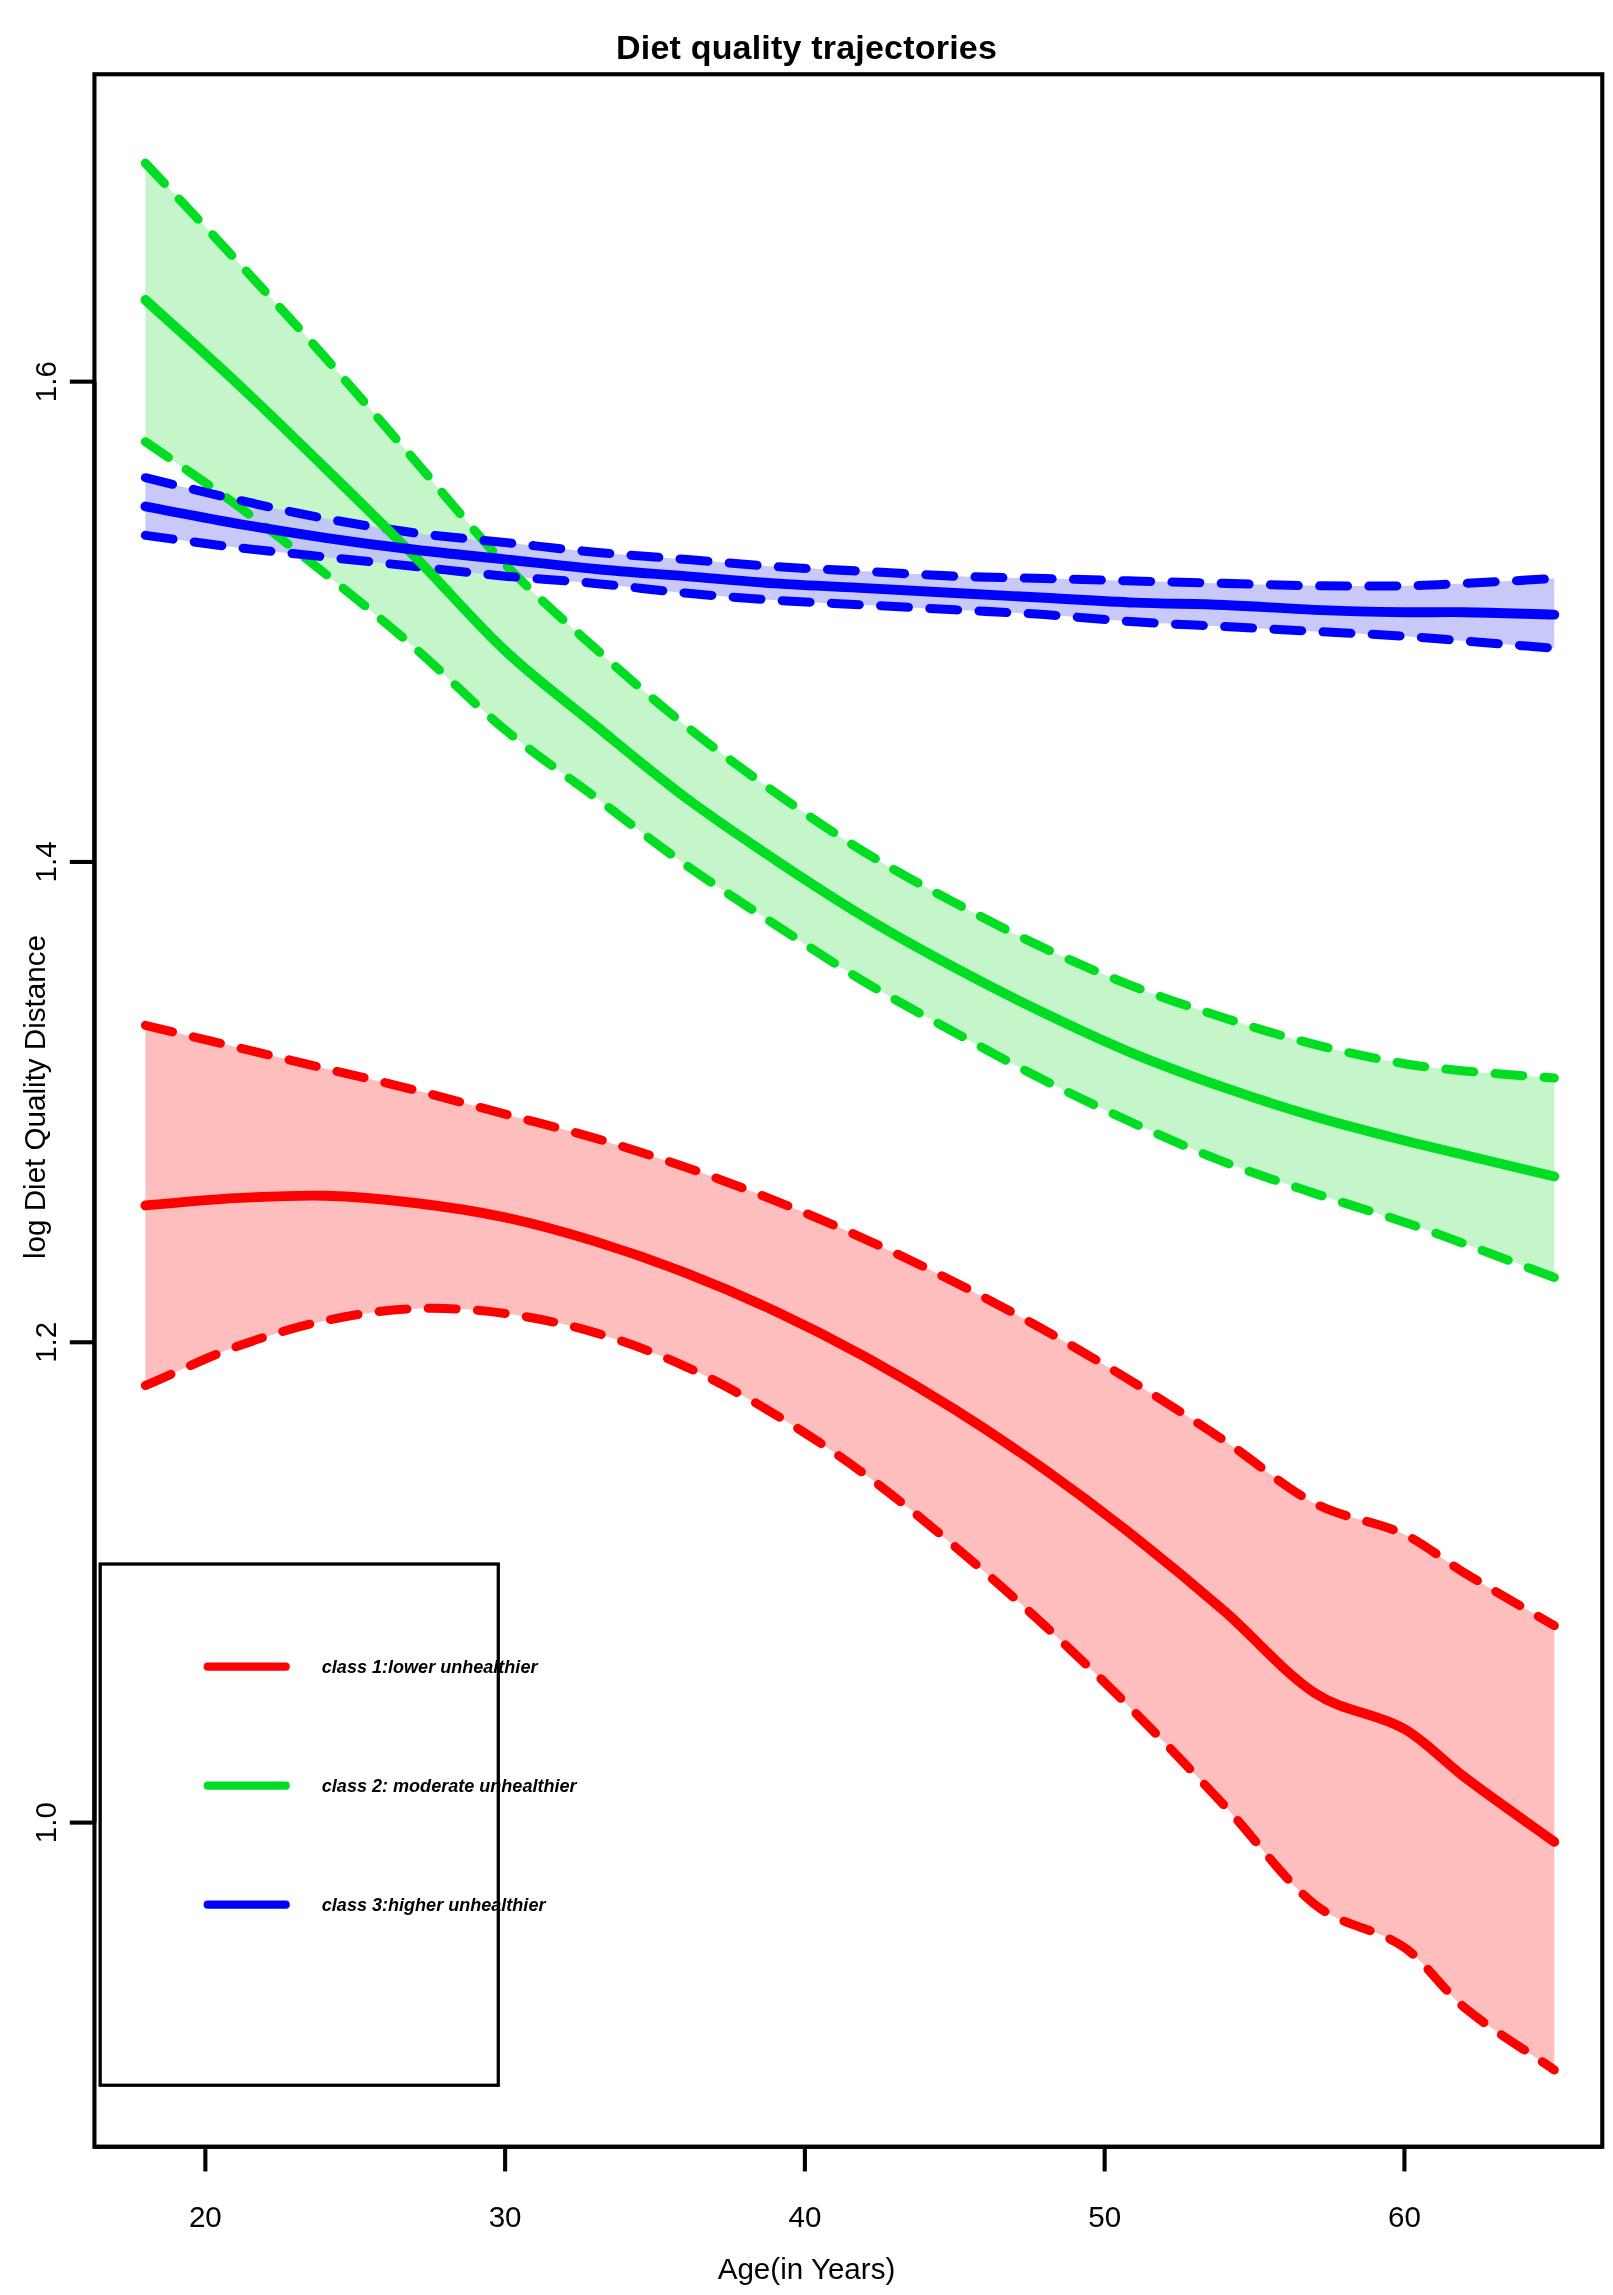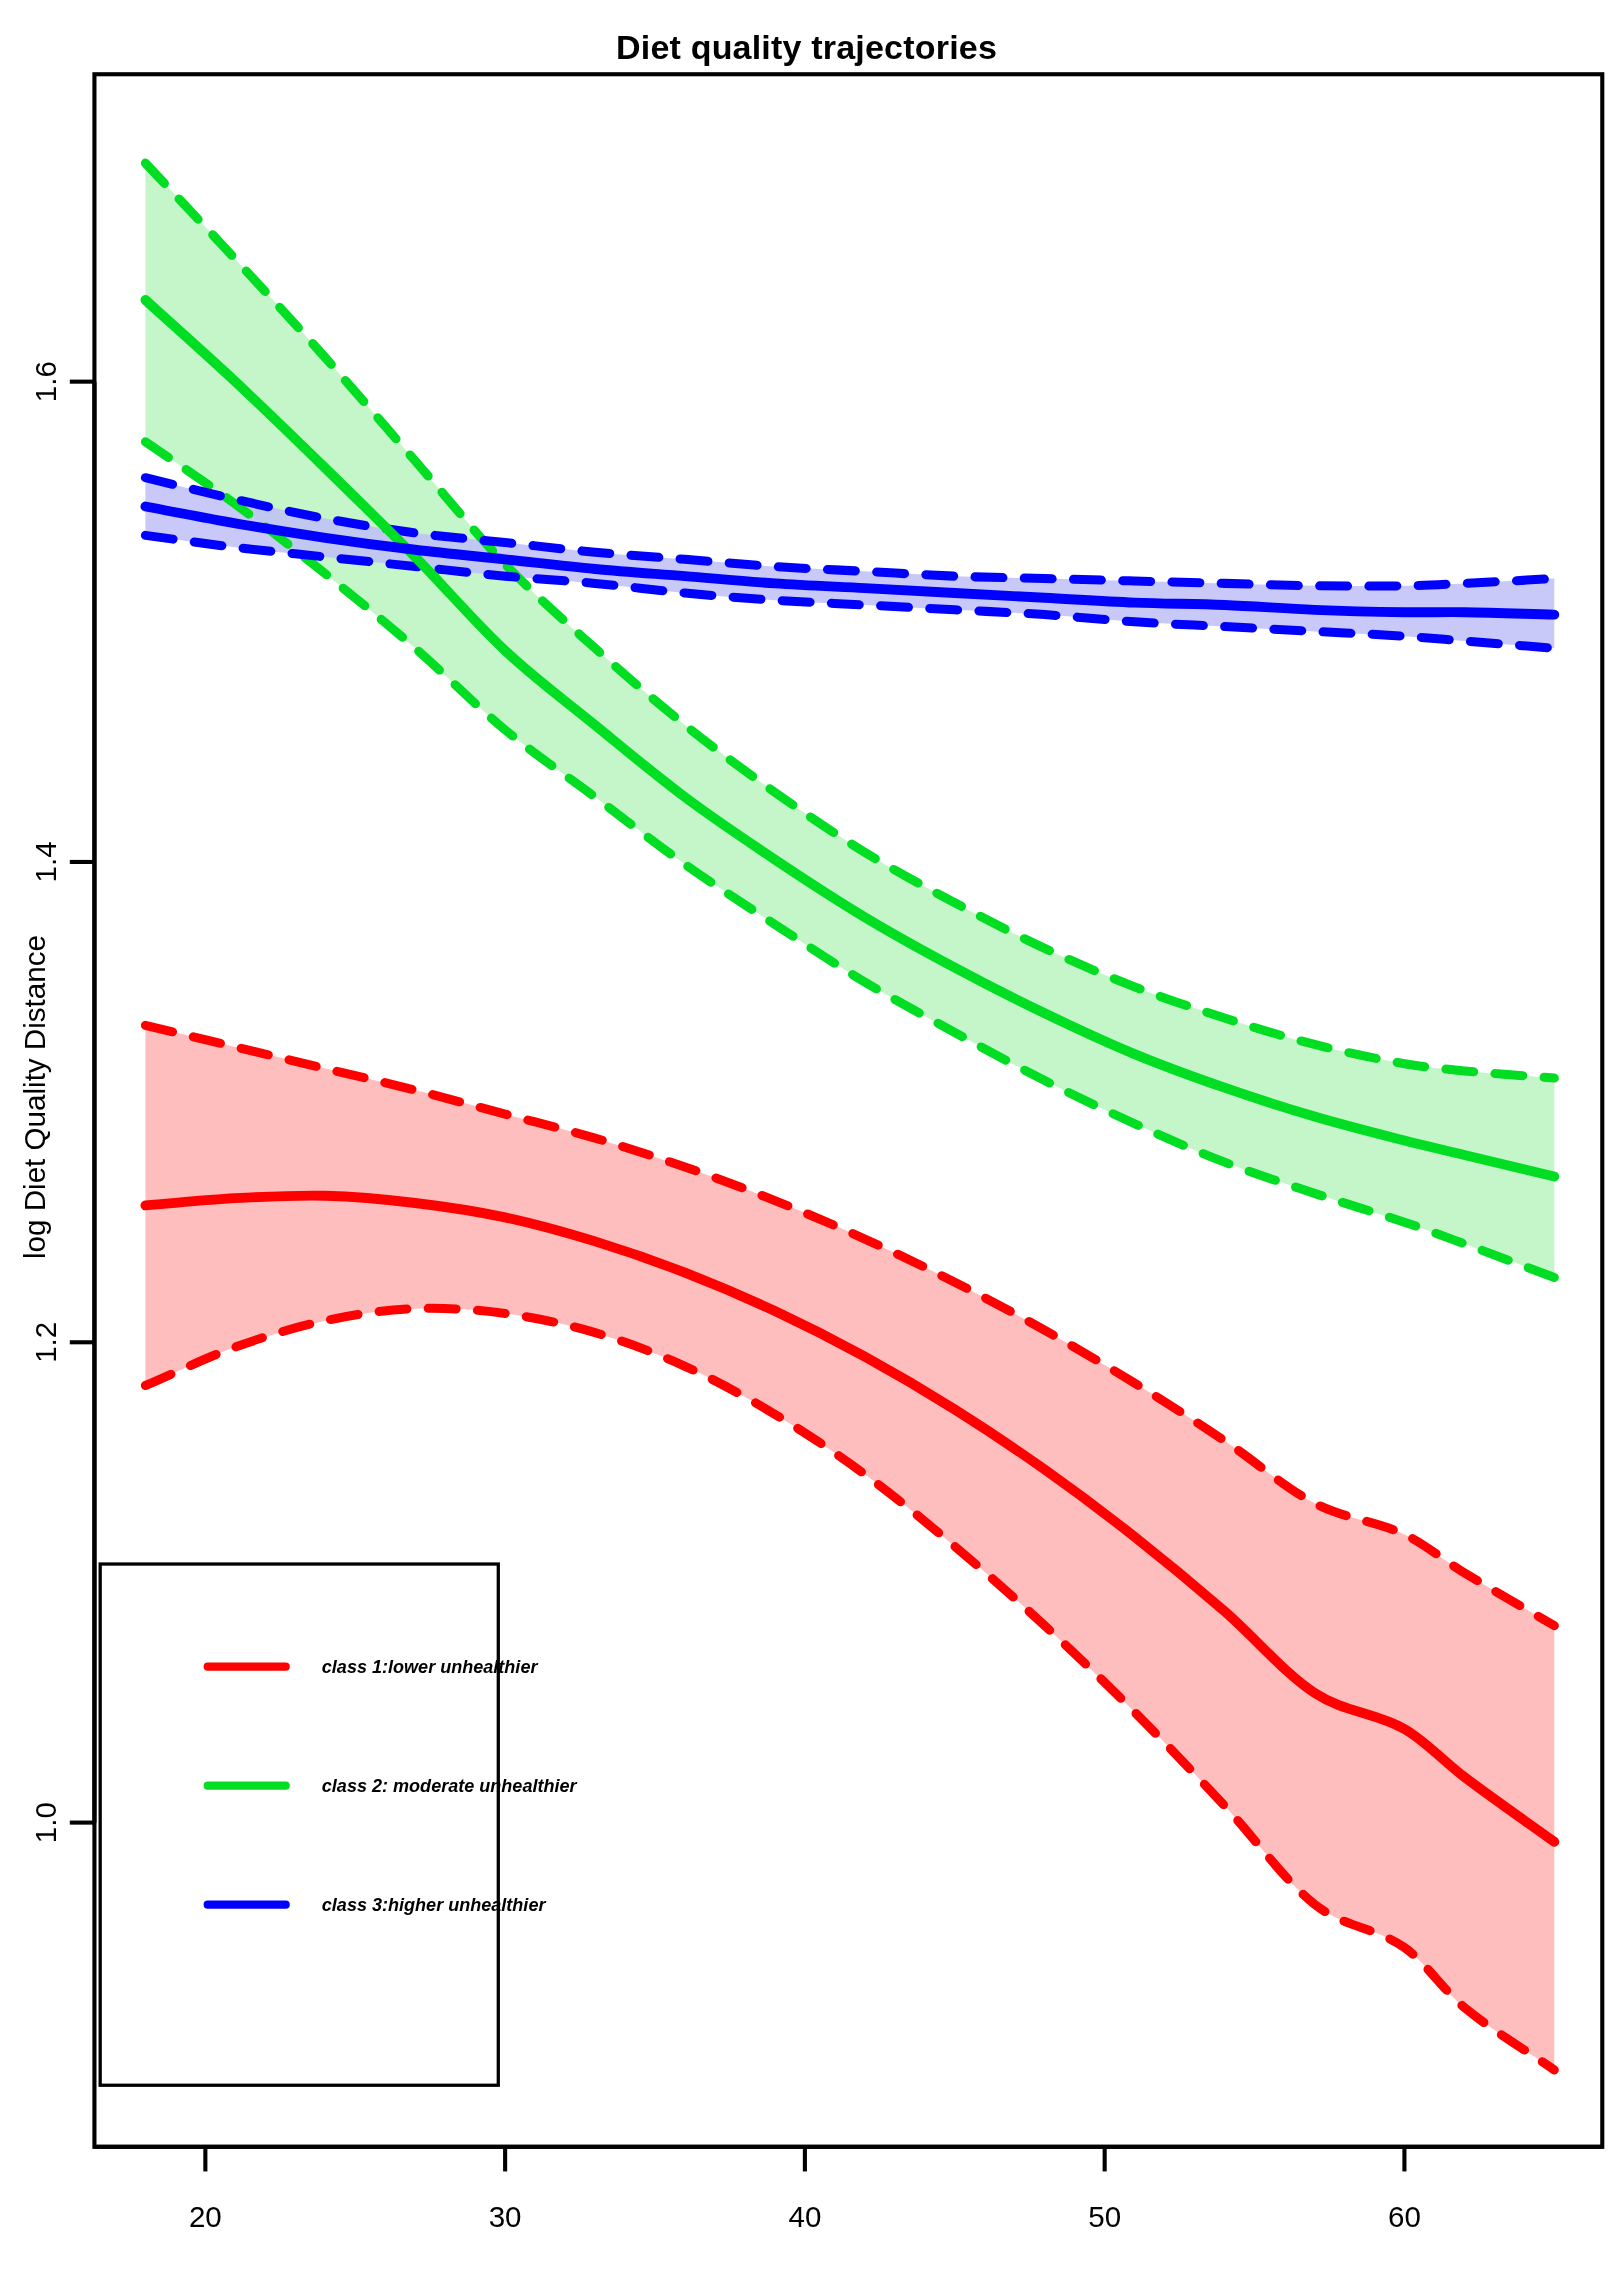--- a/index.html
+++ b/index.html
@@ -18,20 +18,21 @@
   .legtext{font-family:"Liberation Sans", sans-serif;font-size:22px;
            font-weight:bold;font-style:italic;fill:#000;}
 </style>
 </head>
 <body>
 
 <div id="figure">
 
   <div id="title">Diet quality trajectories</div>
   <div id="ylab">log Diet Quality Distance</div>
+  <div id="xlab">Age(in Years)</div>
 
   <svg id="plot" width="1613" height="2295" viewBox="0 0 1965 2796">
     <g id="bands">
         <path d="M177.08548707753476,1218.6326767091539 C213.60636182902581,1227.4101969872536 250.1272365805169,1236.1877172653533 286.64811133200794,1244.965237543453 C323.16898608349896,1253.7427578215527 359.68986083499004,1262.5202780996522 396.21073558648106,1271.2977983777519 C432.73161033797214,1280.0753186558516 469.25248508946316,1288.3651989185014 505.77335984095424,1297.630359212051 C542.2942345924453,1306.8955195056005 578.8151093439363,1317.1359598300503 615.3359840954274,1326.88876013905 C651.8568588469185,1336.6415604480496 688.3777335984096,1345.419080726149 724.8986083499007,1356.1471610660487 C761.4194831013917,1366.8752414059484 797.9403578528827,1378.578601776748 834.4612326043738,1391.2572421784475 C870.9821073558649,1403.935882580147 907.5029821073558,1417.5898030127466 944.0238568588469,1432.219003476246 C980.544731610338,1446.8482039397452 1017.065606361829,1462.4526844341442 1053.5864811133201,1479.0324449594434 C1090.107355864811,1495.6122054847426 1126.6282306163023,1513.167246040942 1163.1491053677933,1531.6975666280414 C1199.6699801192844,1550.2278872151408 1236.1908548707754,1569.7334878331399 1272.7117296222666,1590.2143684820392 C1309.2326043737576,1610.6952491309385 1345.7534791252488,1632.1514098107377 1382.2743538767397,1654.5828505214367 C1418.795228628231,1677.014291232136 1455.3161033797219,1700.421011973735 1491.836978131213,1724.803012746234 C1528.357852882704,1749.1850135187328 1564.8787276341952,1781.8568945538816 1601.3996023856862,1800.8748551564308 C1637.9204771371772,1819.89281575898 1674.4413518886684,1821.94090382387 1710.9622266401593,1838.9107763615293 C1735.3094764744867,1850.2240247199688 1759.6567263088139,1870.8999613750482 1784.0039761431412,1885.7242178447275 C1820.5248508946324,1907.9606025492467 1857.0457256461234,1928.6365392043258 1893.5666003976146,1950.092699884125 L1893.5666003976146,2491.3731170336036 C1857.0457256461234,2466.0158362302045 1820.5248508946324,2445.1448435689454 1784.0039761431412,2415.3012746234067 C1759.6567263088139,2395.4055619930477 1735.3094764744867,2358.930088837389 1710.9622266401593,2342.15527230591 C1674.4413518886684,2316.993047508691 1637.9204771371772,2318.2609115488603 1601.3996023856862,2289.4901506373117 C1564.8787276341952,2260.719389725763 1528.357852882704,2208.5419080726156 1491.836978131213,2169.530706836617 C1455.3161033797219,2130.5195056006182 1418.795228628231,2091.9959443800694 1382.2743538767397,2055.4229432213206 C1345.7534791252488,2018.849942062572 1309.2326043737576,1983.7398609501736 1272.7117296222666,1950.092699884125 C1236.1908548707754,1916.4455388180766 1199.6699801192844,1884.2612977983779 1163.1491053677933,1853.539976825029 C1126.6282306163023,1822.8186558516802 1090.107355864811,1792.5849748937815 1053.5864811133201,1765.7647740440325 C1017.065606361829,1738.9445731942835 980.544731610338,1714.5625724217846 944.0238568588469,1692.6187717265354 C907.5029821073558,1670.6749710312863 870.9821073558649,1650.681730397837 834.4612326043738,1634.1019698725377 C797.9403578528827,1617.5222093472382 761.4194831013917,1603.8682889146392 724.8986083499007,1593.1402085747395 C688.3777335984096,1582.4121282348399 651.8568588469185,1574.6098879876401 615.3359840954274,1569.7334878331403 C578.8151093439363,1564.8570876786405 542.2942345924453,1562.4188876013907 505.77335984095424,1563.8818076477405 C469.25248508946316,1565.3447276940904 432.73161033797214,1570.7087678640398 396.21073558648106,1578.5110081112396 C359.68986083499004,1586.3132483584393 323.16898608349896,1597.5289687137893 286.64811133200794,1610.6952491309387 C250.1272365805169,1623.8615295480884 213.60636182902581,1641.9042101197374 177.08548707753476,1657.5086906141369 Z" fill="#ffb3b3" fill-opacity="0.85" stroke="none"></path>
         <path d="M177.08548707753476,168.25608342989563 C213.60636182902581,207.26728466589412 250.1272365805169,245.79084588644278 286.64811133200794,285.2896871378912 C323.16898608349896,324.78852838933955 359.68986083499004,364.2873696407876 396.21073558648106,405.24913093858595 C432.73161033797214,446.2108922363843 469.25248508946316,489.12321359598303 505.77335984095424,531.0602549246814 C542.2942345924453,572.9972962533798 578.8151093439363,618.8354577056779 615.3359840954274,656.8713789107762 C651.8568588469185,694.9073001158746 688.3777335984096,726.6039011201232 724.8986083499007,759.2757821552718 C761.4194831013917,791.9476631904205 797.9403578528827,823.6442641946695 834.4612326043738,852.9026651216684 C870.9821073558649,882.1610660486673 907.5029821073558,908.981266898416 944.0238568588469,934.8261877172652 C980.544731610338,960.6711085361143 1017.065606361829,985.5407493240638 1053.5864811133201,1007.9721900347629 C1090.107355864811,1030.403630745462 1126.6282306163023,1049.9092313634608 1163.1491053677933,1069.4148319814599 C1199.6699801192844,1088.920432599459 1236.1908548707754,1107.9383932020082 1272.7117296222666,1125.0057937427575 C1309.2326043737576,1142.0731942835068 1345.7534791252488,1157.677674777906 1382.2743538767397,1171.8192352259555 C1418.795228628231,1185.9607956740049 1455.3161033797219,1198.1517960602548 1491.836978131213,1209.8551564310544 C1528.357852882704,1221.558516801854 1564.8787276341952,1232.7742371572033 1601.3996023856862,1242.0393974507529 C1637.9204771371772,1251.3045577443024 1674.4413518886684,1259.0092699884121 1710.9622266401593,1265.446118192352 C1735.3094764744867,1269.737350328312 1759.6567263088139,1271.882966396292 1784.0039761431412,1274.223638470452 C1820.5248508946324,1277.7346465816918 1857.0457256461234,1280.0753186558516 1893.5666003976146,1283.0011587485515 L1893.5666003976146,1525.8458864426416 C1857.0457256461234,1512.191966010042 1820.5248508946324,1498.3429895712627 1784.0039761431412,1484.8841251448432 C1759.6567263088139,1475.9115488605637 1735.3094764744867,1466.7439165701041 1710.9622266401593,1458.5515643105446 C1674.4413518886684,1446.263035921205 1637.9204771371772,1435.6324835843955 1601.3996023856862,1423.441483198146 C1564.8787276341952,1411.2504828118965 1528.357852882704,1399.5471224410971 1491.836978131213,1385.4055619930477 C1455.3161033797219,1371.2640015449983 1418.795228628231,1355.171881035149 1382.2743538767397,1338.5921205098496 C1345.7534791252488,1322.0123599845501 1309.2326043737576,1304.457319428351 1272.7117296222666,1285.9269988412516 C1236.1908548707754,1267.3966782541522 1199.6699801192844,1247.403437620703 1163.1491053677933,1227.4101969872538 C1126.6282306163023,1207.4169563538046 1090.107355864811,1187.911355735805 1053.5864811133201,1165.967555040556 C1017.065606361829,1144.0237543453068 980.544731610338,1119.6417535728076 944.0238568588469,1095.7473928157585 C907.5029821073558,1071.8530320587095 870.9821073558649,1048.446311317111 834.4612326043738,1022.6013904982619 C797.9403578528827,996.756469679413 761.4194831013917,967.9857087678639 724.8986083499007,940.677867902665 C688.3777335984096,913.370027037466 651.8568588469185,888.9880262649671 615.3359840954274,858.7543453070682 C578.8151093439363,828.5206643491694 542.2942345924453,790.9723831595205 505.77335984095424,759.2757821552718 C469.25248508946316,727.5791811510231 432.73161033797214,697.8331402085746 396.21073558648106,668.5747392815758 C359.68986083499004,639.316338354577 323.16898608349896,610.5455774430284 286.64811133200794,583.7253765932794 C250.1272365805169,556.9051757435304 213.60636182902581,533.0108149864813 177.08548707753476,507.65353418308223 Z" fill="#baf5c0" fill-opacity="0.85" stroke="none"></path>
         <path d="M177.08548707753476,551.5411355735803 C213.60636182902581,560.3186558516801 250.1272365805169,569.5838161452299 286.64811133200794,577.8736964078796 C323.16898608349896,586.1635766705293 359.68986083499004,594.453456933179 396.21073558648106,601.2804171494788 C432.73161033797214,608.1073773657786 469.25248508946316,613.9590575511784 505.77335984095424,618.8354577056782 C542.2942345924453,623.711857860178 578.8151093439363,626.6376979528777 615.3359840954274,630.5388180764776 C651.8568588469185,634.4399382000774 688.3777335984096,638.8286983391274 724.8986083499007,642.2421784472772 C761.4194831013917,645.655658555427 797.9403578528827,648.0938586326765 834.4612326043738,651.0196987253764 C870.9821073558649,653.9455388180763 907.5029821073558,657.3590189262264 944.0238568588469,659.7972190034764 C980.544731610338,662.2354190807263 1017.065606361829,663.6983391270762 1053.5864811133201,665.6488991888762 C1090.107355864811,667.5994592506761 1126.6282306163023,670.0376593279262 1163.1491053677933,671.5005793742762 C1199.6699801192844,672.9634994206261 1236.1908548707754,673.4511394360757 1272.7117296222666,674.4264194669756 C1309.2326043737576,675.4016994978756 1345.7534791252488,676.3769795287758 1382.2743538767397,677.3522595596758 C1418.795228628231,678.3275395905757 1455.3161033797219,679.3028196214752 1491.836978131213,680.2780996523752 C1528.357852882704,681.2533796832752 1564.8787276341952,682.7162997296255 1601.3996023856862,683.2039397450756 C1637.9204771371772,683.6915797605257 1674.4413518886684,683.7891077636157 1710.9622266401593,683.2039397450756 C1735.3094764744867,682.8138277327155 1759.6567263088139,681.4484356894552 1784.0039761431412,680.2780996523752 C1820.5248508946324,678.5225955967552 1857.0457256461234,676.3769795287755 1893.5666003976146,674.4264194669756 L1893.5666003976146,759.2757821552718 C1857.0457256461234,756.3499420625722 1820.5248508946324,753.4241019698726 1784.0039761431412,750.4982618771728 C1759.6567263088139,748.547701815373 1735.3094764744867,746.2070297412128 1710.9622266401593,744.6465816917728 C1674.4413518886684,742.3059096176129 1637.9204771371772,740.7454615681731 1601.3996023856862,738.7949015063732 C1564.8787276341952,736.8443414445733 1528.357852882704,734.8937813827731 1491.836978131213,732.9432213209732 C1455.3161033797219,730.9926612591732 1418.795228628231,729.5297412128234 1382.2743538767397,727.0915411355736 C1345.7534791252488,724.6533410583238 1309.2326043737576,720.752220934724 1272.7117296222666,718.3140208574741 C1236.1908548707754,715.8758207802242 1199.6699801192844,714.4129007338743 1163.1491053677933,712.4623406720743 C1126.6282306163023,710.5117806102744 1090.107355864811,708.5612205484747 1053.5864811133201,706.6106604866748 C1017.065606361829,704.6601004248748 980.544731610338,703.1971803785248 944.0238568588469,700.7589803012747 C907.5029821073558,698.3207802240247 870.9821073558649,695.3949401313247 834.4612326043738,691.9814600231748 C797.9403578528827,688.5679799150249 761.4194831013917,683.691579760525 724.8986083499007,680.2780996523752 C688.3777335984096,676.8646195442254 651.8568588469185,674.914059482426 615.3359840954274,671.5005793742762 C578.8151093439363,668.0870992661264 542.2942345924453,663.6983391270762 505.77335984095424,659.7972190034764 C469.25248508946316,655.8960988798765 432.73161033797214,651.9949787562766 396.21073558648106,648.0938586326768 C359.68986083499004,644.1927385090769 323.16898608349896,640.7792584009272 286.64811133200794,636.3904982618774 C250.1272365805169,632.0017381228275 213.60636182902581,626.6376979528776 177.08548707753476,621.7612977983777 Z" fill="#c0c0f8" fill-opacity="0.85" stroke="none"></path>
       </g>
     <g id="cilines">
         <path d="M177.08548707753476,1218.6326767091539 C213.60636182902581,1227.4101969872536 250.1272365805169,1236.1877172653533 286.64811133200794,1244.965237543453 C323.16898608349896,1253.7427578215527 359.68986083499004,1262.5202780996522 396.21073558648106,1271.2977983777519 C432.73161033797214,1280.0753186558516 469.25248508946316,1288.3651989185014 505.77335984095424,1297.630359212051 C542.2942345924453,1306.8955195056005 578.8151093439363,1317.1359598300503 615.3359840954274,1326.88876013905 C651.8568588469185,1336.6415604480496 688.3777335984096,1345.419080726149 724.8986083499007,1356.1471610660487 C761.4194831013917,1366.8752414059484 797.9403578528827,1378.578601776748 834.4612326043738,1391.2572421784475 C870.9821073558649,1403.935882580147 907.5029821073558,1417.5898030127466 944.0238568588469,1432.219003476246 C980.544731610338,1446.8482039397452 1017.065606361829,1462.4526844341442 1053.5864811133201,1479.0324449594434 C1090.107355864811,1495.6122054847426 1126.6282306163023,1513.167246040942 1163.1491053677933,1531.6975666280414 C1199.6699801192844,1550.2278872151408 1236.1908548707754,1569.7334878331399 1272.7117296222666,1590.2143684820392 C1309.2326043737576,1610.6952491309385 1345.7534791252488,1632.1514098107377 1382.2743538767397,1654.5828505214367 C1418.795228628231,1677.014291232136 1455.3161033797219,1700.421011973735 1491.836978131213,1724.803012746234 C1528.357852882704,1749.1850135187328 1564.8787276341952,1781.8568945538816 1601.3996023856862,1800.8748551564308 C1637.9204771371772,1819.89281575898 1674.4413518886684,1821.94090382387 1710.9622266401593,1838.9107763615293 C1735.3094764744867,1850.2240247199688 1759.6567263088139,1870.8999613750482 1784.0039761431412,1885.7242178447275 C1820.5248508946324,1907.9606025492467 1857.0457256461234,1928.6365392043258 1893.5666003976146,1950.092699884125" fill="none" stroke="#ff0000" stroke-width="11" stroke-dasharray="34 26" stroke-linecap="round"></path>
         <path d="M177.08548707753476,1657.5086906141369 C213.60636182902581,1641.9042101197374 250.1272365805169,1623.8615295480884 286.64811133200794,1610.6952491309387 C323.16898608349896,1597.5289687137893 359.68986083499004,1586.3132483584393 396.21073558648106,1578.5110081112396 C432.73161033797214,1570.7087678640398 469.25248508946316,1565.3447276940904 505.77335984095424,1563.8818076477405 C542.2942345924453,1562.4188876013907 578.8151093439363,1564.8570876786405 615.3359840954274,1569.7334878331403 C651.8568588469185,1574.6098879876401 688.3777335984096,1582.4121282348399 724.8986083499007,1593.1402085747395 C761.4194831013917,1603.8682889146392 797.9403578528827,1617.5222093472382 834.4612326043738,1634.1019698725377 C870.9821073558649,1650.681730397837 907.5029821073558,1670.6749710312863 944.0238568588469,1692.6187717265354 C980.544731610338,1714.5625724217846 1017.065606361829,1738.9445731942835 1053.5864811133201,1765.7647740440325 C1090.107355864811,1792.5849748937815 1126.6282306163023,1822.8186558516802 1163.1491053677933,1853.539976825029 C1199.6699801192844,1884.2612977983779 1236.1908548707754,1916.4455388180766 1272.7117296222666,1950.092699884125 C1309.2326043737576,1983.7398609501736 1345.7534791252488,2018.849942062572 1382.2743538767397,2055.4229432213206 C1418.795228628231,2091.9959443800694 1455.3161033797219,2130.5195056006182 1491.836978131213,2169.530706836617 C1528.357852882704,2208.5419080726156 1564.8787276341952,2260.719389725763 1601.3996023856862,2289.4901506373117 C1637.9204771371772,2318.2609115488603 1674.4413518886684,2316.993047508691 1710.9622266401593,2342.15527230591 C1735.3094764744867,2358.930088837389 1759.6567263088139,2395.4055619930477 1784.0039761431412,2415.3012746234067 C1820.5248508946324,2445.1448435689454 1857.0457256461234,2466.0158362302045 1893.5666003976146,2491.3731170336036" fill="none" stroke="#ff0000" stroke-width="11" stroke-dasharray="34 26" stroke-linecap="round"></path>

